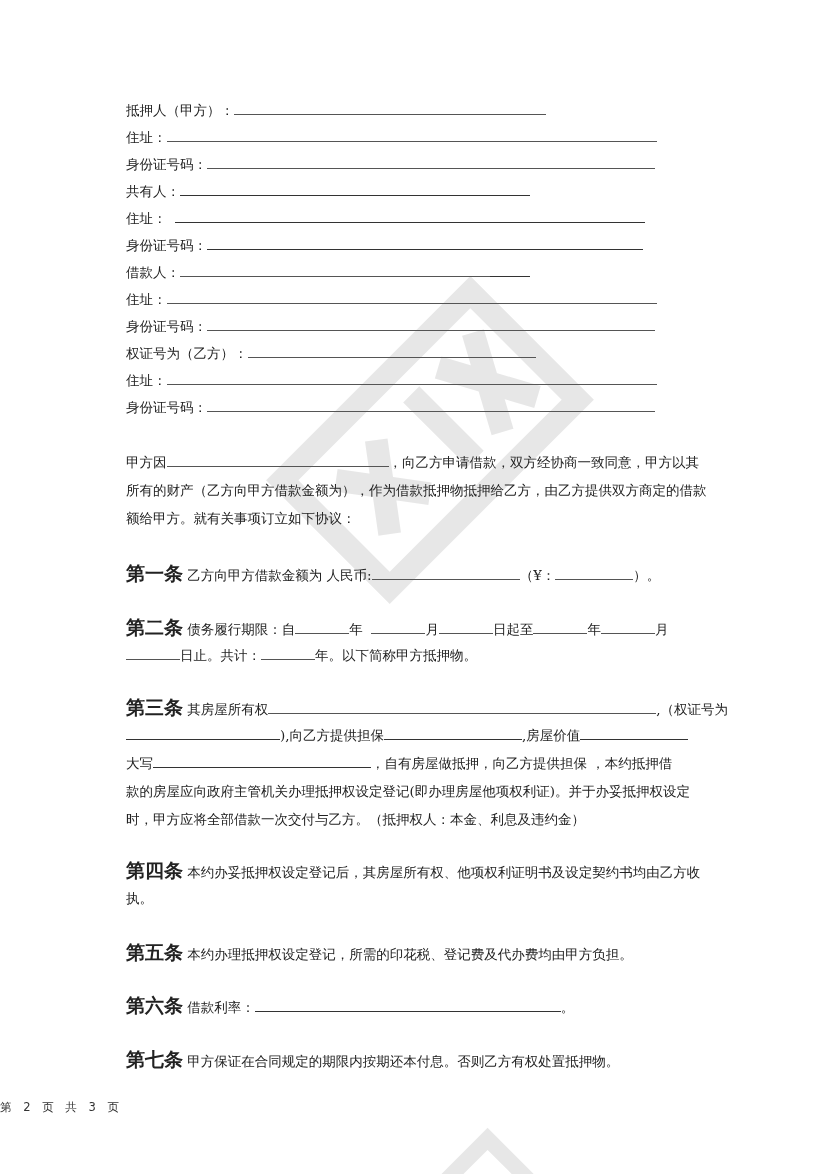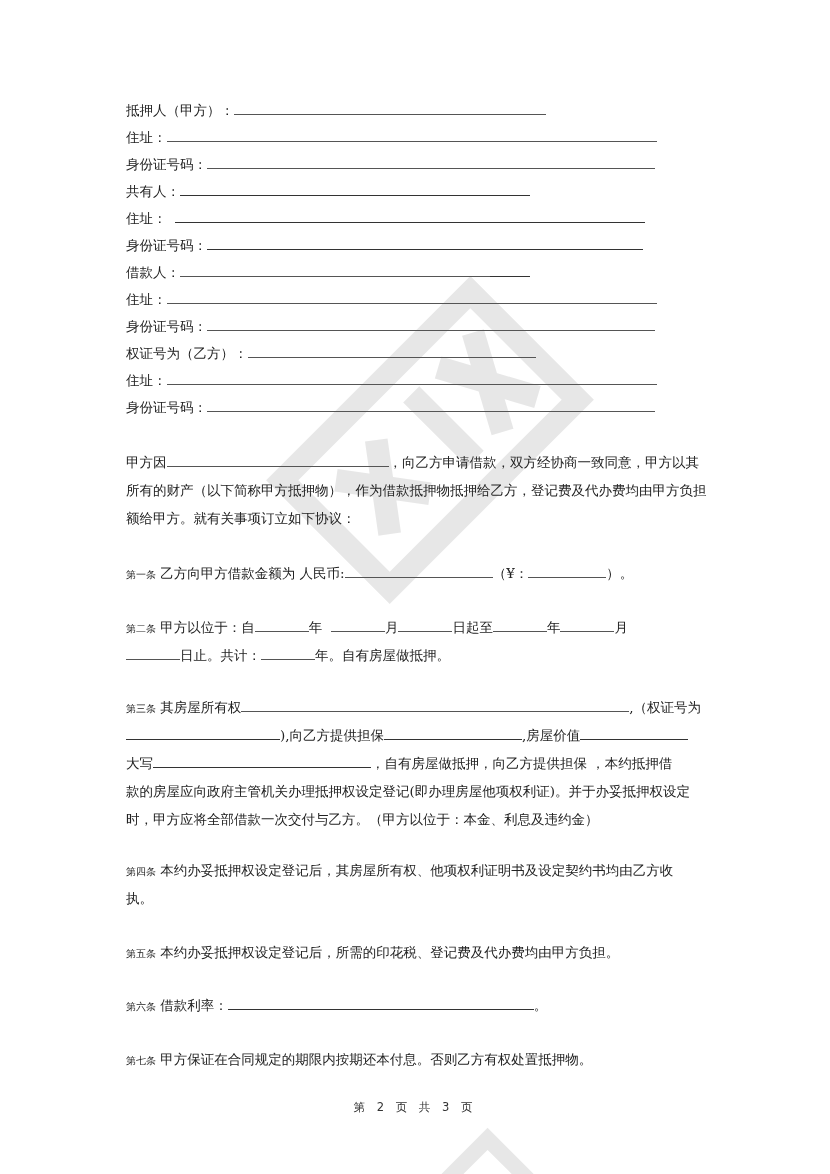--- a/index.html
+++ b/index.html
@@ -18,23 +18,23 @@
       pointer-events: none; opacity: 0.09; z-index: 0;
     }
     .content { position: absolute; left: 126px; top: 0; width: 580px; z-index: 1; }
     .line {
       position: absolute; left: 0; font-size: 13.5px; line-height: 20px; white-space: nowrap;
     }
     .blank {
       display: inline-block; border-bottom: 1px solid #555; height: 14px; vertical-align: baseline;
     }
     .blank.dark { border-bottom: 1.4px solid #333; }
-    .art { font-weight: normal; font-family: "DejaVu Sans", "Liberation Sans", sans-serif; font-size: 10px; }
+    .art { font-weight: bold; font-family: "DejaVu Sans", "Liberation Sans", sans-serif; font-size: 19px; }
     .footer {
-      position: absolute; left: 0; width: 830px; top: 1100px; text-align: center;
+      position: absolute; left: 0; width: 830px; top: 1100px; 
       font-size: 11.5px; letter-spacing: 4px; color: #333;
       font-family: "DejaVu Sans", "Liberation Sans", sans-serif;
     }
   </style>
 </head>
 <body>
 
 <div class="page">
 
   <svg class="watermark" viewBox="0 0 100 100">
@@ -84,53 +84,53 @@
     <div class="line" style="top:370px">
       <span>住址：</span><span class="blank" style="width:490px"></span>
     </div>
     <div class="line" style="top:397px">
       <span>身份证号码：</span><span class="blank" style="width:448px"></span>
     </div>
 
     <div class="line" style="top:452px">
       <span>甲方因</span><span class="blank" style="width:222px"></span><span>，向乙方申请借款，双方经协商一致同意，甲方以其</span>
     </div>
-    <div class="line" style="top:480px">所有的财产（以下简称甲方抵押物），作为借款抵押物抵押给乙方，登记费及代办费均由甲方负担</div>
+    <div class="line" style="top:480px">所有的财产（乙方向甲方借款金额为），作为借款抵押物抵押给乙方，由乙方提供双方商定的借款</div>
     <div class="line" style="top:508px">额给甲方。就有关事项订立如下协议：</div>
 
     <div class="line" style="top:563px">
       <span class="art">第一条</span><span> 乙方向甲方借款金额为 人民币:</span><span class="blank" style="width:148px"></span><span>（¥：</span><span class="blank" style="width:78px"></span><span>）。</span>
     </div>
 
     <div class="line" style="top:617px">
-      <span class="art">第二条</span><span> 甲方以位于：自</span><span class="blank" style="width:54px"></span><span>年</span>&nbsp;&nbsp;<span class="blank" style="width:54px"></span><span>月</span><span class="blank" style="width:54px"></span><span>日起至</span><span class="blank" style="width:54px"></span><span>年</span><span class="blank" style="width:54px"></span><span>月</span>
+      <span class="art">第二条</span><span> 债务履行期限：自</span><span class="blank" style="width:54px"></span><span>年</span>&nbsp;&nbsp;<span class="blank" style="width:54px"></span><span>月</span><span class="blank" style="width:54px"></span><span>日起至</span><span class="blank" style="width:54px"></span><span>年</span><span class="blank" style="width:54px"></span><span>月</span>
     </div>
     <div class="line" style="top:645px">
-      <span class="blank" style="width:54px"></span><span>日止。共计：</span><span class="blank" style="width:54px"></span><span>年。自有房屋做抵押。</span>
+      <span class="blank" style="width:54px"></span><span>日止。共计：</span><span class="blank" style="width:54px"></span><span>年。以下简称甲方抵押物。</span>
     </div>
 
     <div class="line" style="top:697px">
       <span class="art">第三条</span><span> 其房屋所有权</span><span class="blank" style="width:388px"></span><span>,（权证号为</span>
     </div>
     <div class="line" style="top:725px">
       <span class="blank dark" style="width:154px"></span><span>),向乙方提供担保</span><span class="blank dark" style="width:138px"></span><span>,房屋价值</span><span class="blank dark" style="width:108px"></span>
     </div>
     <div class="line" style="top:753px">
       <span>大写</span><span class="blank dark" style="width:218px"></span><span>，自有房屋做抵押，向乙方提供担保 ，本约抵押借</span>
     </div>
     <div class="line" style="top:781px">款的房屋应向政府主管机关办理抵押权设定登记(即办理房屋他项权利证)。并于办妥抵押权设定</div>
-    <div class="line" style="top:809px">时，甲方应将全部借款一次交付与乙方。（甲方以位于：本金、利息及违约金）</div>
+    <div class="line" style="top:809px">时，甲方应将全部借款一次交付与乙方。（抵押权人：本金、利息及违约金）</div>
 
     <div class="line" style="top:860px">
       <span class="art">第四条</span><span> 本约办妥抵押权设定登记后，其房屋所有权、他项权利证明书及设定契约书均由乙方收</span>
     </div>
     <div class="line" style="top:888px">执。</div>
 
     <div class="line" style="top:942px">
-      <span class="art">第五条</span><span> 本约办妥抵押权设定登记后，所需的印花税、登记费及代办费均由甲方负担。</span>
+      <span class="art">第五条</span><span> 本约办理抵押权设定登记，所需的印花税、登记费及代办费均由甲方负担。</span>
     </div>
 
     <div class="line" style="top:995px">
       <span class="art">第六条</span><span> 借款利率：</span><span class="blank dark" style="width:306px"></span><span>。</span>
     </div>
 
     <div class="line" style="top:1049px">
       <span class="art">第七条</span><span> 甲方保证在合同规定的期限内按期还本付息。否则乙方有权处置抵押物。</span>
     </div>
   </div>

